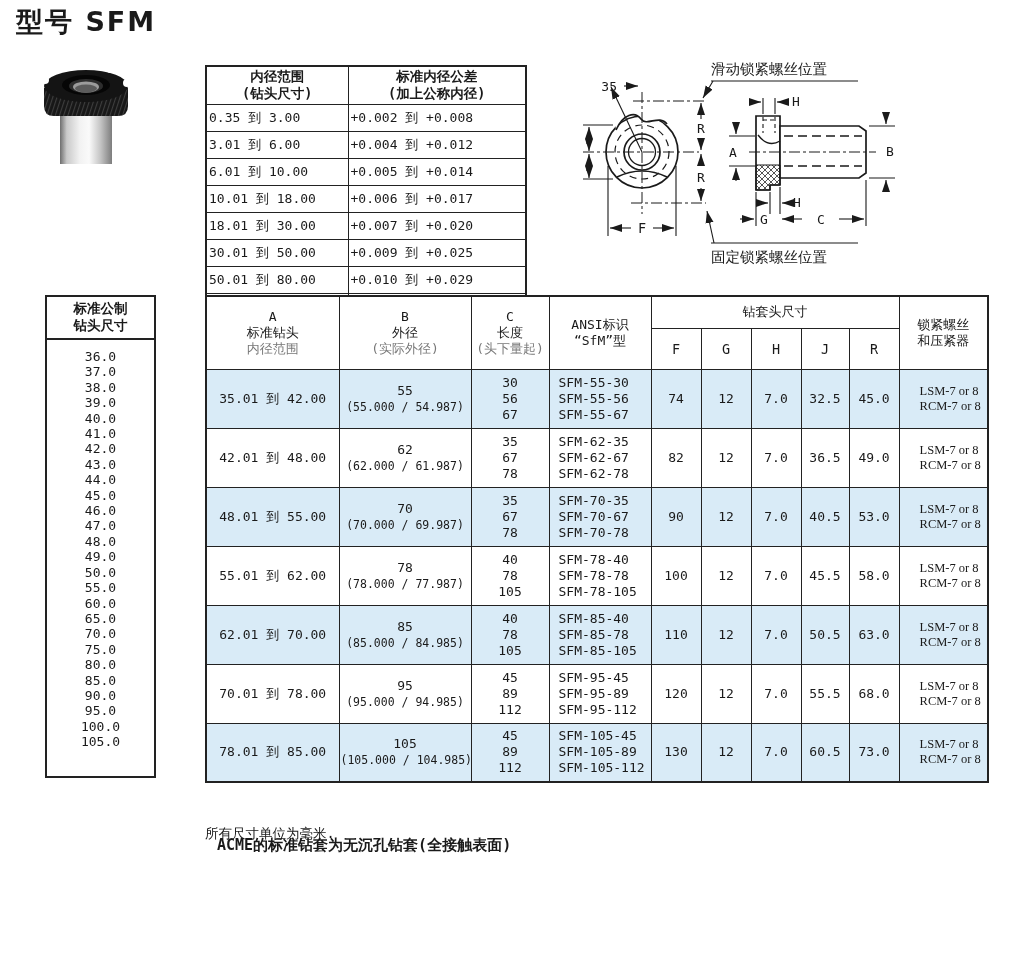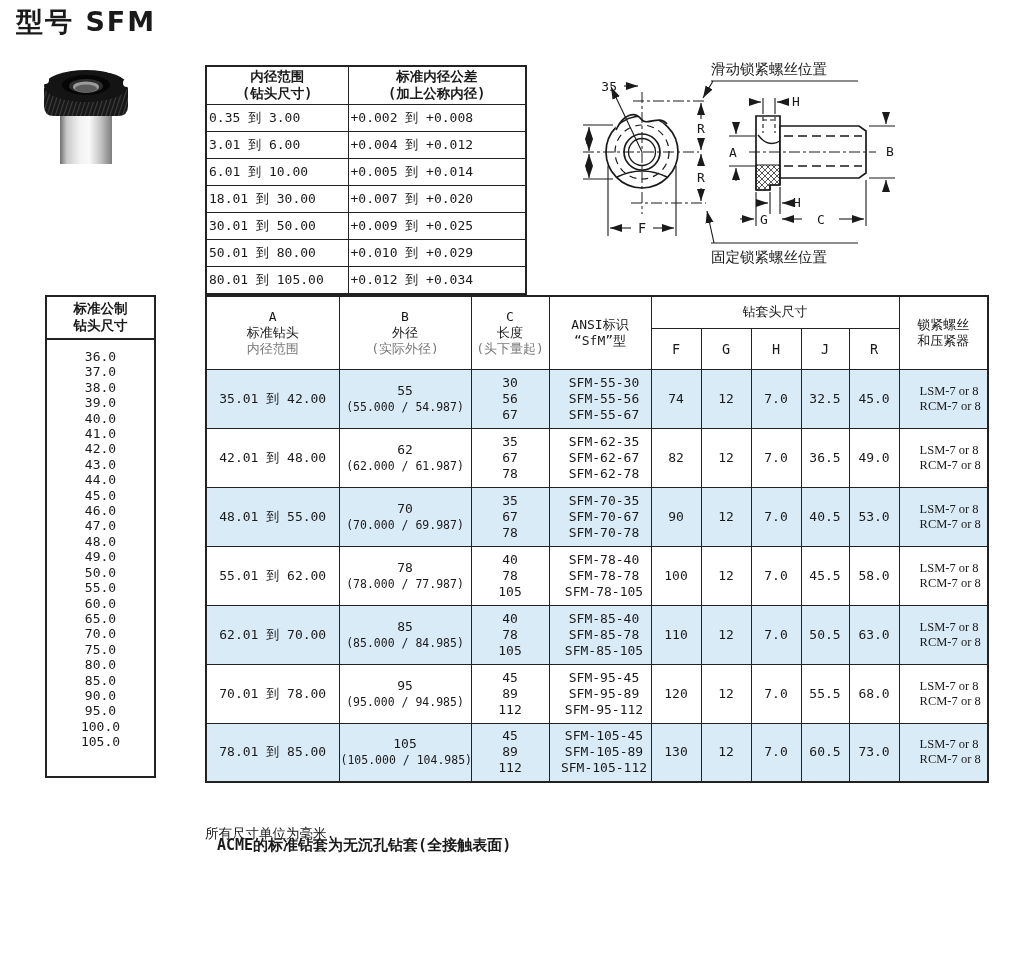--- a/index.html
+++ b/index.html
@@ -37,21 +37,21 @@
   
   .spec { left:205px; top:295px; width:782px; }
   .spec th { font-weight:normal; text-align:center; vertical-align:middle;
              font-size:13px; line-height:16px; background:#fff; }
   .spec thead tr.t1 th { height:32px; }
   .spec thead tr.t2 th { height:41px; font-size:13.5px; }
   .spec th .lbl-sub { color:var(--sub); }
   .spec td { height:59px; font-size:13px; text-align:center; vertical-align:middle;
              line-height:16px; padding:2px 1px; }
   .spec tr.hl td { background:var(--hl); }
-  .spec td.c-ansi { text-align:center; padding-left:9px;margin-top:8px; }
+  .spec td.c-ansi { text-align:left; padding-left:9px;margin-top:8px; }
   .spec td.c-lock { text-align:left; padding-left:20px; font-size:12.5px; line-height:15px;font-family:Liberation Serif, serif; }
   .spec .od-actual { font-size:11.5px; white-space:nowrap; }
 
   .note1 { left:205px; top:825px; font-size:13.5px; }
   .note2 { left:217px; top:836px; font-size:15px; font-weight:bold; }
 
   svg text { font-family:"DejaVu Sans Mono","DejaVu Sans",sans-serif; fill:var(--ink); }
 </style>
 </head>
 <body>
@@ -113,20 +113,24 @@
           <td>0.35 到 3.00</td>
           <td>+0.002 到 +0.008</td>
         </tr>
         <tr>
           <td>3.01 到 6.00</td>
           <td>+0.004 到 +0.012</td>
         </tr>
         <tr>
           <td>6.01 到 10.00</td>
           <td>+0.005 到 +0.014</td>
+        </tr>
+        <tr>
+          <td>10.01 到 18.00</td>
+          <td>+0.006 到 +0.017</td>
         </tr>
         <tr>
           <td>18.01 到 30.00</td>
           <td>+0.007 到 +0.020</td>
         </tr>
         <tr>
           <td>30.01 到 50.00</td>
           <td>+0.009 到 +0.025</td>
         </tr>
         <tr>

